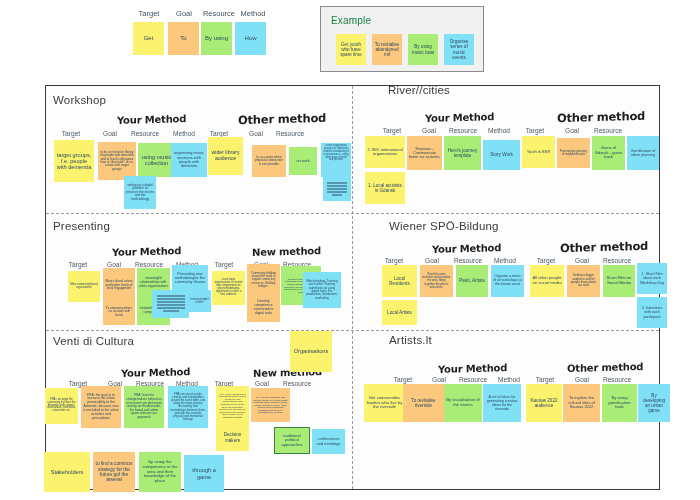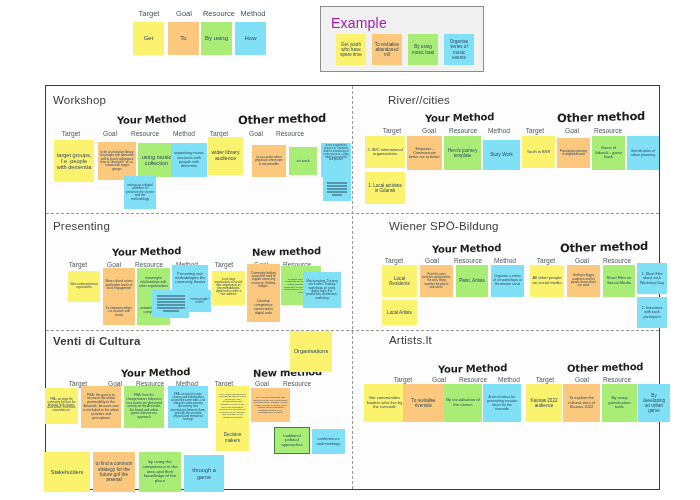--- a/index.html
+++ b/index.html
@@ -34,21 +34,21 @@
   
   .legend-lbl{
     position:absolute;font-size:7.5px;color:#44515c;text-align:center;
   }
   
   .example-box{
     position:absolute;left:320px;top:6px;width:164px;height:66px;
     background:#f1f1f1;border:1.3px solid #8b8b8b;box-sizing:border-box;
   }
   .example-title{
-    position:absolute;left:331px;top:15px;font-size:14px;color:#a21caf;
+    position:absolute;left:331px;top:15px;font-size:10px;color:#15803d;
     letter-spacing:.2px;
   }
 
   
   .board{
     position:absolute;left:45px;top:85px;width:615px;height:405px;
     border:1.4px solid #3a3a3a;box-sizing:border-box;background:#fdfdfd;
   }
   .v-div{
     position:absolute;left:352px;top:86px;width:0;height:403px;
@@ -128,21 +128,21 @@
   <div class="note n-cyan" style="left:323px;top:177px;width:28px;height:24px;">
     <svg width="24" height="18" viewBox="0 0 24 18">
       <line x1="2" y1="3" x2="22" y2="3" stroke="#2d4a63" stroke-width="1"></line>
       <line x1="2" y1="6" x2="22" y2="6" stroke="#2d4a63" stroke-width="1"></line>
       <line x1="2" y1="9" x2="22" y2="9" stroke="#2d4a63" stroke-width="1"></line>
       <line x1="2" y1="12" x2="22" y2="12" stroke="#2d4a63" stroke-width="1"></line>
       <line x1="7" y1="15" x2="17" y2="15" stroke="#2d4a63" stroke-width="1"></line>
     </svg>
   </div>
 
-  <div class="quad-title" style="left:388px;top:94px;text-align:right;">River//cities</div>
+  <div class="quad-title" style="left:388px;top:84px;text-align:right;">River//cities</div>
   <div class="method-head" style="left:425px;top:112px;">Your Method</div>
   <div class="method-head" style="left:557px;top:110px;font-size:11.5px;">Other method</div>
 
   <div class="col-lbl" style="left:376px;top:127px;width:32px;">Target</div>
   <div class="col-lbl" style="left:413px;top:127px;width:32px;">Goal</div>
   <div class="col-lbl" style="left:443px;top:127px;width:40px;">Resource</div>
   <div class="col-lbl" style="left:481px;top:127px;width:36px;">Method</div>
   <div class="col-lbl" style="left:519px;top:127px;width:32px;">Target</div>
   <div class="col-lbl" style="left:556px;top:127px;width:32px;">Goal</div>
   <div class="col-lbl" style="left:588px;top:127px;width:40px;">Resource</div>
@@ -208,21 +208,21 @@
   <div class="note n-yellow" style="left:382px;top:300px;width:35px;height:25px;font-size:4.6px;">Local Artists</div>
   <div class="note n-orange" style="left:420px;top:265px;width:33px;height:32px;font-size:2.8px;">Paint the outer benches and revitalize the area. Bring together the places and artists.</div>
   <div class="note n-green" style="left:456px;top:265px;width:32px;height:32px;font-size:4.6px;">Paint, Artists</div>
   <div class="note n-cyan" style="left:491px;top:265px;width:33px;height:32px;font-size:3.4px;">Organize a series of art workshops at the donate canal</div>
   <div class="note n-yellow" style="left:530px;top:265px;width:34px;height:32px;font-size:4.2px;">All other people on social media</div>
   <div class="note n-orange" style="left:567px;top:265px;width:33px;height:32px;font-size:3px;">Getting a bigger audience and let people know about our work</div>
   <div class="note n-green" style="left:603px;top:265px;width:32px;height:32px;font-size:4.2px;">Short Film on Social Media</div>
   <div class="note n-cyan" style="left:637px;top:263px;width:30px;height:31px;font-size:3.7px;">1. Short Film about each Workshop Day</div>
   <div class="note n-cyan" style="left:637px;top:297px;width:30px;height:31px;font-size:3.7px;">2. Interviews with each participant</div>
 
-  <div class="quad-title" style="left:53px;top:335px;font-weight:bold;">Venti di Cultura</div>
+  <div class="quad-title" style="left:53px;top:335px;">Venti di Cultura</div>
   <div class="method-head" style="left:121px;top:367px;">Your Method</div>
   <div class="method-head" style="left:253px;top:367px;">New method</div>
 
   <div class="col-lbl" style="left:62px;top:380px;width:32px;">Target</div>
   <div class="col-lbl" style="left:99px;top:380px;width:32px;">Goal</div>
   <div class="col-lbl" style="left:130px;top:380px;width:40px;">Resource</div>
   <div class="col-lbl" style="left:169px;top:380px;width:36px;">Method</div>
   <div class="col-lbl" style="left:208px;top:380px;width:32px;">Target</div>
   <div class="col-lbl" style="left:246px;top:380px;width:32px;">Goal</div>
   <div class="col-lbl" style="left:277px;top:380px;width:40px;">Resource</div>

